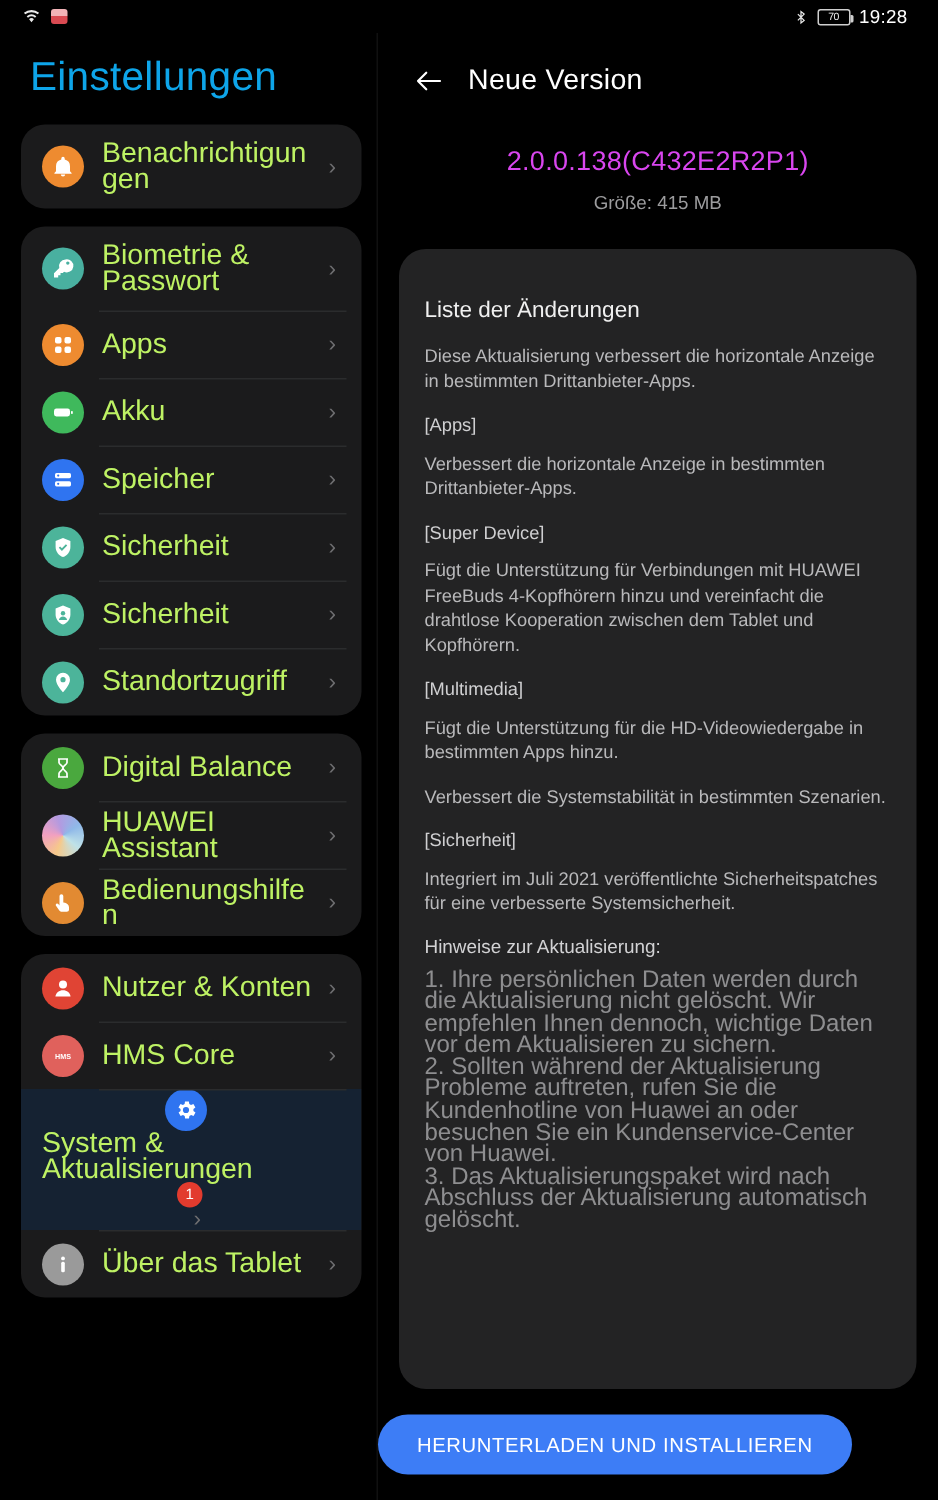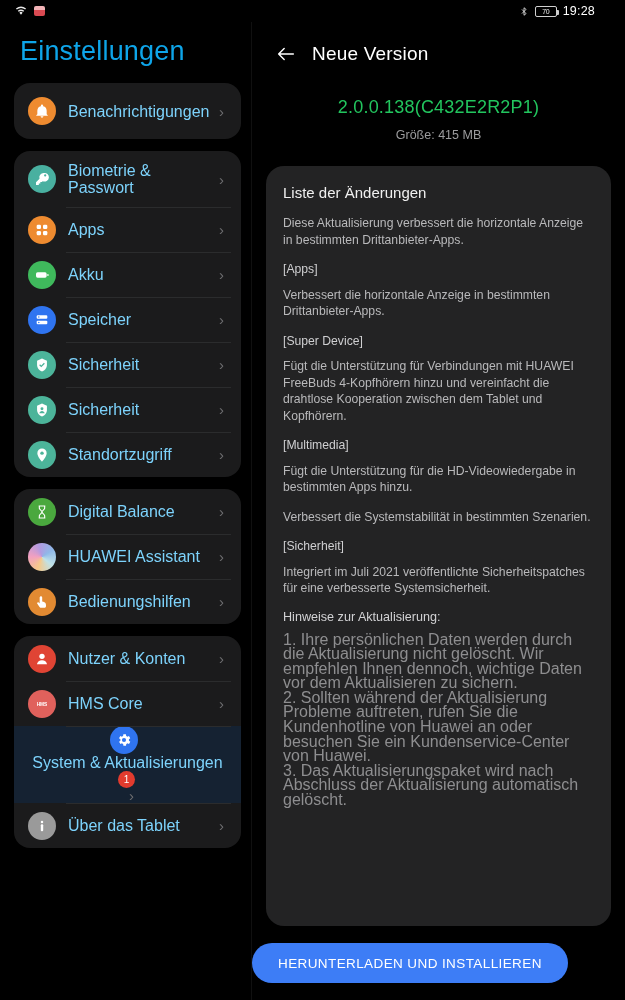--- a/index.html
+++ b/index.html
@@ -9,21 +9,21 @@
     font-family:"Liberation Sans", sans-serif;
     color:#fff;
     overflow:hidden;
   }
   .screen{ position:relative; width:625px; height:1000px; background:#000; display:flex; flex-direction:column; }
 
   
   .statusbar{
     height:22px; flex:0 0 22px;
     display:flex; align-items:center; justify-content:space-between;
-    padding:0 30px 0 14px;
+    padding:0 20px 0 14px;
     font-size:12px; color:#e9e9e9;
   }
   .sb-left{ display:flex; align-items:center; gap:6px; }
   .sb-right{ display:flex; align-items:center; gap:6px; }
   .ic{ display:inline-flex; align-items:center; justify-content:center; }
   .rec-badge{ width:11px; height:10px; border-radius:2px;
     background:linear-gradient(180deg,#f2b3b7 0 45%, #d94a52 45% 100%); }
   .battery{ position:relative; width:22px; height:11px; border:1px solid #cfcfcf; border-radius:2px;
     display:flex; align-items:center; justify-content:center; }
   .battery::after{ content:""; position:absolute; right:-3px; top:3px; width:2px; height:5px; background:#cfcfcf; border-radius:0 1px 1px 0; }
@@ -59,50 +59,50 @@
   .row .sep{
     position:absolute; left:52px; right:10px; top:0; height:1px; background:#2b2c2d;
   }
   .row:first-child .sep{ display:none; }
   .ri{
     width:28px; height:28px; flex:0 0 28px; border-radius:50%;
     display:flex; align-items:center; justify-content:center;
     margin-right:12px;
   }
   .rl{
-    flex:1; font-size:16px; line-height:17px; color:#7dd3fc; padding-right:4px;
+    flex:1; font-size:19px; line-height:17px; color:#bef264; padding-right:4px;
     word-break:break-word;
   }
   .chev{ flex:0 0 12px; color:#6e6e70; font-size:15px; line-height:1; margin-left:4px; }
   .badge{
     flex:0 0 auto; background:#e23b2e; color:#fff; font-size:10px;
     width:17px; height:17px; border-radius:50%;
     display:flex; align-items:center; justify-content:center; margin-right:6px;
   }
 
   
   .g{ width:16px; height:16px; display:block; }
   .g svg{ width:100%; height:100%; display:block; }
 
   
   .detail{ flex:1; min-width:0; display:flex; flex-direction:column; background:#000; }
   .dhead{ display:flex; align-items:center; gap:14px; padding:16px 0 0 22px; height:48px; flex:0 0 48px; }
   .back{ width:24px; height:24px; display:flex; align-items:center; justify-content:center; cursor:pointer; }
   .back svg{ width:22px; height:22px; }
   .dtitle{ font-size:19px; color:#fff; letter-spacing:0.2px; }
 
-  .version{ text-align:center; font-size:18px; color:#22c55e; margin-top:27px; font-weight:400; letter-spacing:0.2px; }
+  .version{ text-align:center; font-size:18px; color:#d946ef; margin-top:27px; font-weight:400; letter-spacing:0.2px; }
   .size{ text-align:center; font-size:12.5px; color:#9c9c9e; margin-top:10px; }
 
   .card{
     margin:24px 14px 0 14px; background:#232324; border-radius:18px;
     padding:18px 17px 16px 17px;
     flex:1; min-height:0; overflow:hidden;
   }
-  .card h2{ font-size:15px; font-weight:400; color:#f0f0f0; margin-bottom:14px; }
+  .card h2{ font-size:15px; font-weight:400; color:#f0f0f0; margin-bottom:14px;margin-top:14px; }
   .p{ font-size:12.2px; line-height:16.5px; color:#b9b9bb; margin-bottom:13px; }
   .p.head{ color:#cfcfd1; margin-bottom:9px; }
   .notes-title{ font-size:12.6px; color:#d2d2d4; margin:4px 0 9px 0; }
   .notes{ font-size:16px; line-height:14.6px; color:#8e8e90; }
 
   .footer{ flex:0 0 74px; display:flex; align-items:center; justify-content:flex-start; }
   .dl{
     background:#3d7df6; color:#fff; border:none;
     font-size:13.5px; letter-spacing:0.4px;
     padding:0 26px; height:40px; min-width:314px;

